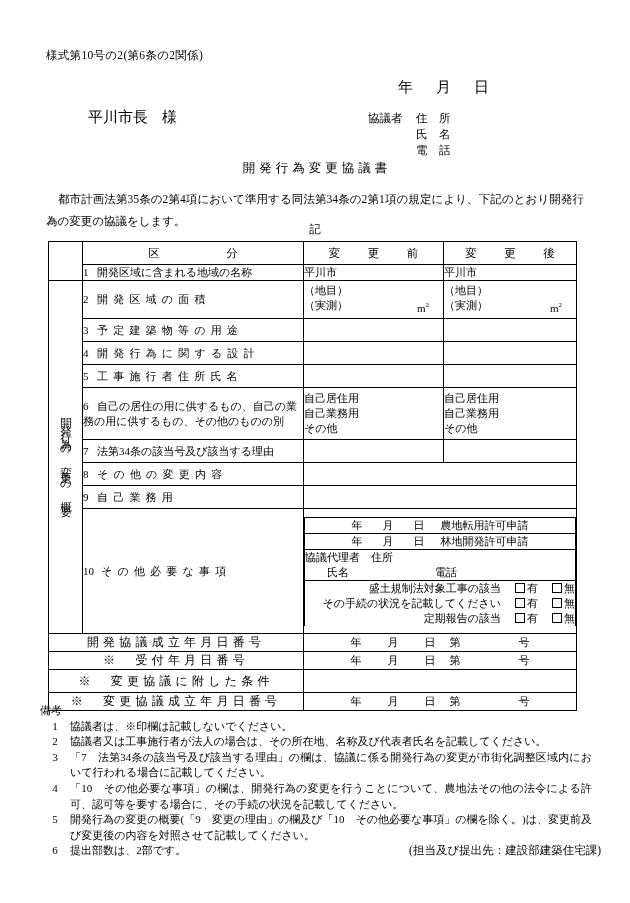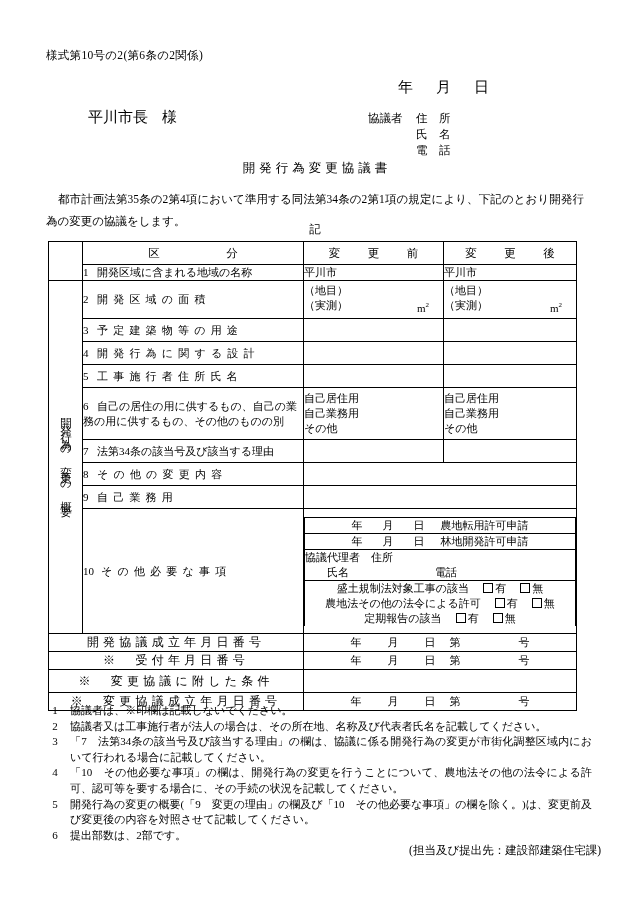--- a/index.html
+++ b/index.html
@@ -172,21 +172,21 @@
   }
   .r10-inner tr:last-child td { border-bottom: 0; }
   .datesub { text-align: center; }
   .datesub .gap { display: inline-block; width: 20px; }
   .datesub .lbl2 { margin-left: 16px; }
   .agent-l2 { padding-left: 22px; }
   .agent-l2 .tel { margin-left: 86px; }
   .chk-line {
     display: block;
     white-space: nowrap;
-    text-align: center;
+    text-align: right;
   }
   .chk-line .txt { }
   .chk { display: inline-block; margin-left: 14px; }
   .chk .box {
     display: inline-block;
     width: 8px; height: 8px;
     border: 1px solid #000;
     margin-right: 2px;
     vertical-align: -1px;
   }
@@ -372,21 +372,21 @@
                     <div>協議代理者　住所</div>
                     <div class="agent-l2"><span>氏名</span><span class="tel">電話</span></div>
                   </td>
                 </tr>
                 <tr>
                   <td>
                     <span class="chk-line">
                       <span class="txt">盛土規制法対象工事の該当</span><span class="chk"><span class="box"></span><span>有</span></span><span class="chk"><span class="box"></span><span>無</span></span>
                     </span>
                     <span class="chk-line">
-                      <span class="txt">農地法その他の法令による許可</span><span class="chk"><span class="box"></span><span>有</span></span><span class="chk"><span class="box"></span><span>無</span></span>
+                      <span class="txt">その手続の状況を記載してください</span><span class="chk"><span class="box"></span><span>有</span></span><span class="chk"><span class="box"></span><span>無</span></span>
                     </span>
                     <span class="chk-line">
                       <span class="txt">定期報告の該当</span><span class="chk"><span class="box"></span><span>有</span></span><span class="chk"><span class="box"></span><span>無</span></span>
                     </span>
                   </td>
                 </tr>
               </tbody>
             </table>
           </td>
         </tr>
@@ -411,20 +411,21 @@
           <td colspan="2" class="lastrow-label">※　変更協議成立年月日番号</td>
           <td colspan="2" class="numline">
             <span>年</span><span class="g1"></span><span>月</span><span class="g2"></span><span>日</span><span class="g3"></span><span>第</span><span class="g4"></span><span>号</span>
           </td>
         </tr>
       </tbody>
     </table>
   </div>
 
   <div class="notes">
+    <div class="bikou">備考</div>
     <div class="note-item">
         <span class="n">1</span>
         <span class="t">協議者は、※印欄は記載しないでください。</span>
       </div>
     <div class="note-item">
         <span class="n">2</span>
         <span class="t">協議者又は工事施行者が法人の場合は、その所在地、名称及び代表者氏名を記載してください。</span>
       </div>
     <div class="note-item">
         <span class="n">3</span>

